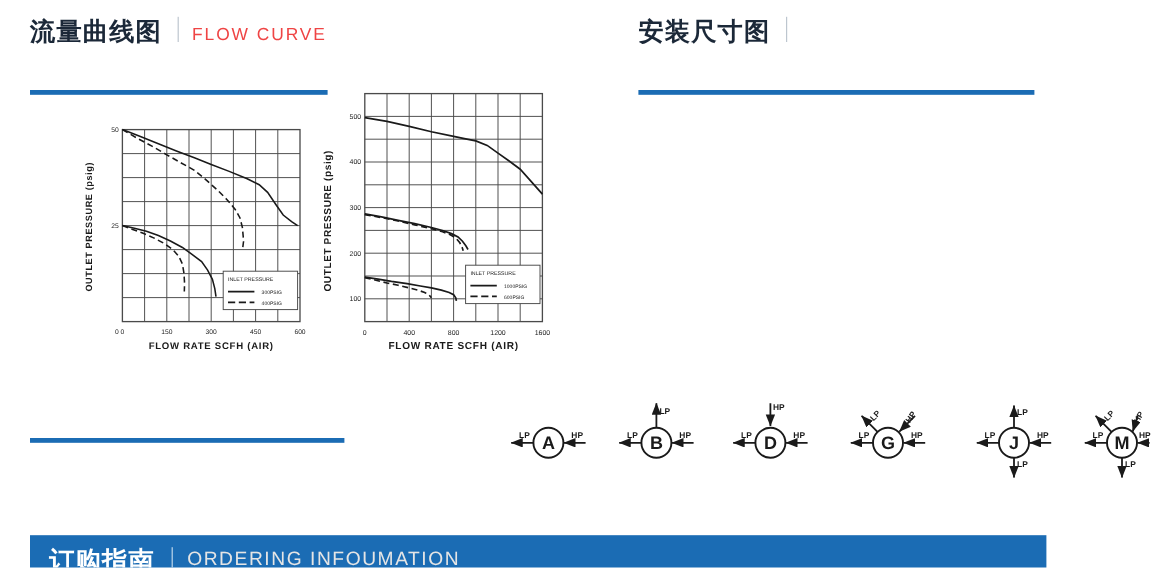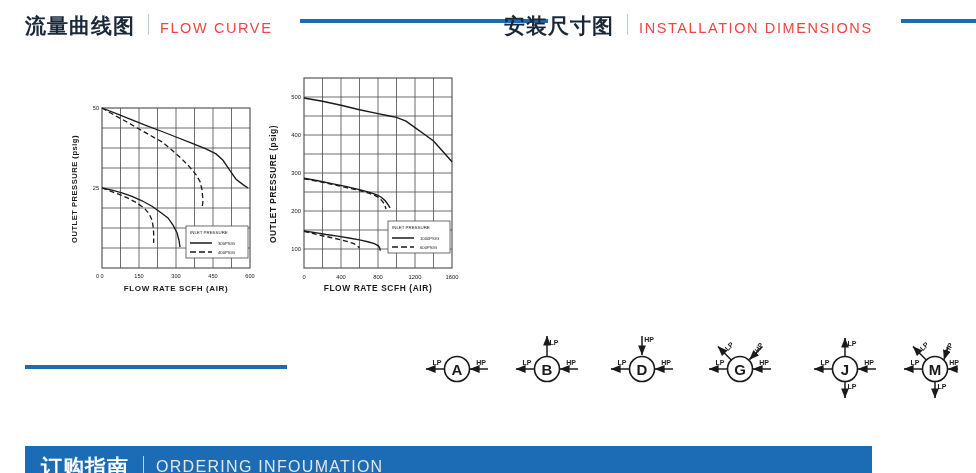--- a/index.html
+++ b/index.html
@@ -12,20 +12,21 @@
     height: 473px;
     position: relative;
     font-family: "Liberation Sans", sans-serif;
     overflow: hidden;
   }
 
   
   .section-header {
     position: absolute;
     display: flex;
+    flex-direction: column;
     gap: 28px;
   }
   .section-header .hdr-row {
     display: flex;
     align-items: baseline;
     white-space: nowrap;
   }
   .hdr-cn {
     font-size: 21px;
     font-weight: 700;
@@ -96,25 +97,24 @@
 
 <div class="section-header" style="left:25px; top:12px;">
   <div class="hdr-row">
     <span class="hdr-cn">流量曲线图</span>
     <span class="hdr-sep"></span>
     <span class="hdr-en">FLOW CURVE</span>
   </div>
   <div class="hdr-underline" style="width:248px;"></div>
 </div>
 
-<div class="section-header" style="left:504px; top:12px;">
+<div class="section-header" style="left:532px; top:12px;">
   <div class="hdr-row">
     <span class="hdr-cn">安装尺寸图</span>
     <span class="hdr-sep"></span>
-    <span class="hdr-en">INSTALLATION DIMENSIONS</span>
   </div>
   <div class="hdr-underline" style="width:330px;"></div>
 </div>
 
 <div class="chart-box" style="left:66px; top:98px;">
   <svg width="190" height="196" viewBox="0 0 190 196">
 
     <g stroke="#4a4a4a" fill="none">
       <rect x="36" y="10" width="148" height="160" stroke-width="1.1"></rect>
       <line x1="54.5" y1="10" x2="54.5" y2="170" stroke-width="0.8"></line>

